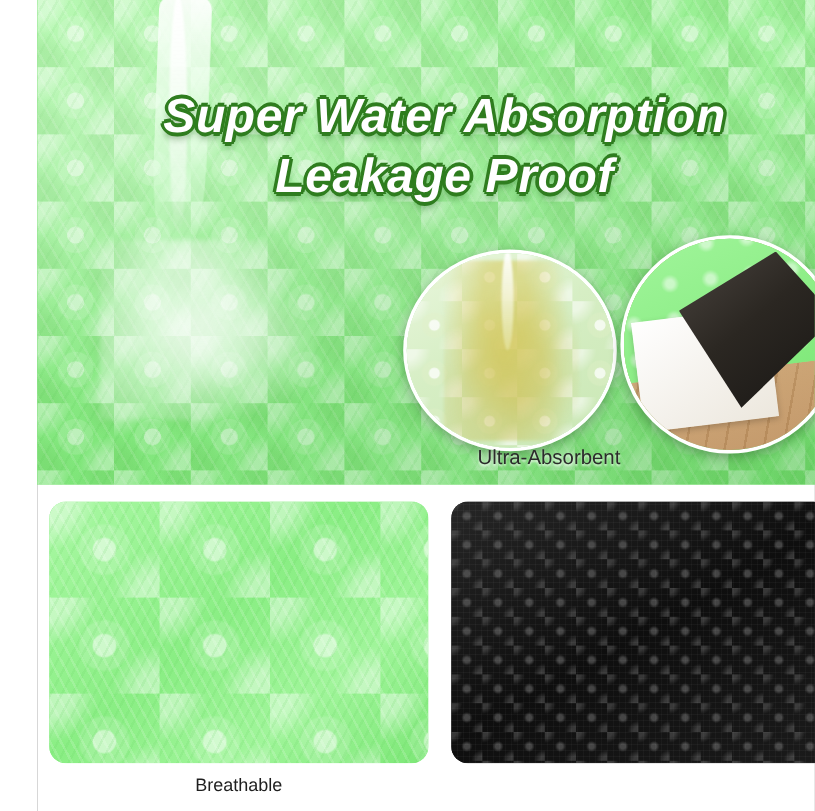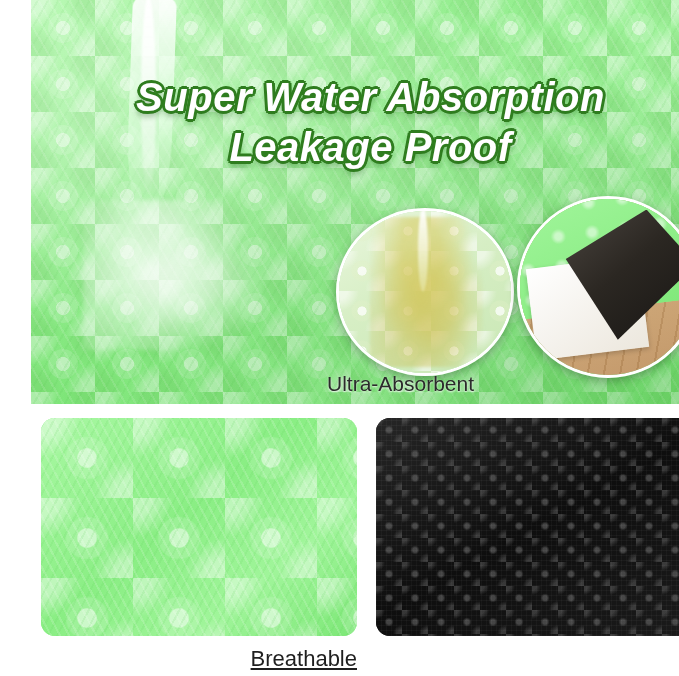--- a/index.html
+++ b/index.html
@@ -222,23 +222,23 @@
     top: 6%;
     width: 74%;
     height: 74%;
     background: linear-gradient(140deg, #4a443f 0%, #2b2722 45%, #171513 100%);
     clip-path: polygon(0% 38%, 62% 0%, 100% 42%, 40% 100%);
     box-shadow: -2px 4px 8px rgba(0,0,0,0.35);
   }
 
   .inset-caption {
     position: absolute;
-    font-size: 21px;
+    font-size: 17px;
     color: #2b2b2b;
-    text-align: left;
+    text-align: right;
     white-space: nowrap;
     text-shadow: 0 1px 2px rgba(255,255,255,0.85);
   }
   .cap-absorbent { left: 296px; top: 372px; width: 190px; }
   .cap-antileak  { left: 490px; top: 372px; width: 170px; }
 
   
   .bottom {
     position: absolute;
     left: 0;
@@ -294,25 +294,24 @@
     position: absolute;
     inset: 0;
     background-image:
       repeating-linear-gradient(0deg, rgba(255,255,255,0.035) 0 1px, rgba(0,0,0,0) 1px 5px),
       repeating-linear-gradient(90deg, rgba(255,255,255,0.03) 0 1px, rgba(0,0,0,0) 1px 5px);
   }
 
   .swatch-caption {
     position: absolute;
     top: 242px;
-    font-size: 22px;
+    font-size: 15px;
     color: #1f1f1f;
-    text-align: right;
+    text-align: center;
     white-space: nowrap;
-    text-decoration: underline;
   }
   .cap-breathable { left: 10px; width: 316px; }
   .cap-antislip   { left: 345px; width: 316px; }
 </style>
 </head>
 <body>
 
 <div class="poster">
 
   <div class="hero">

